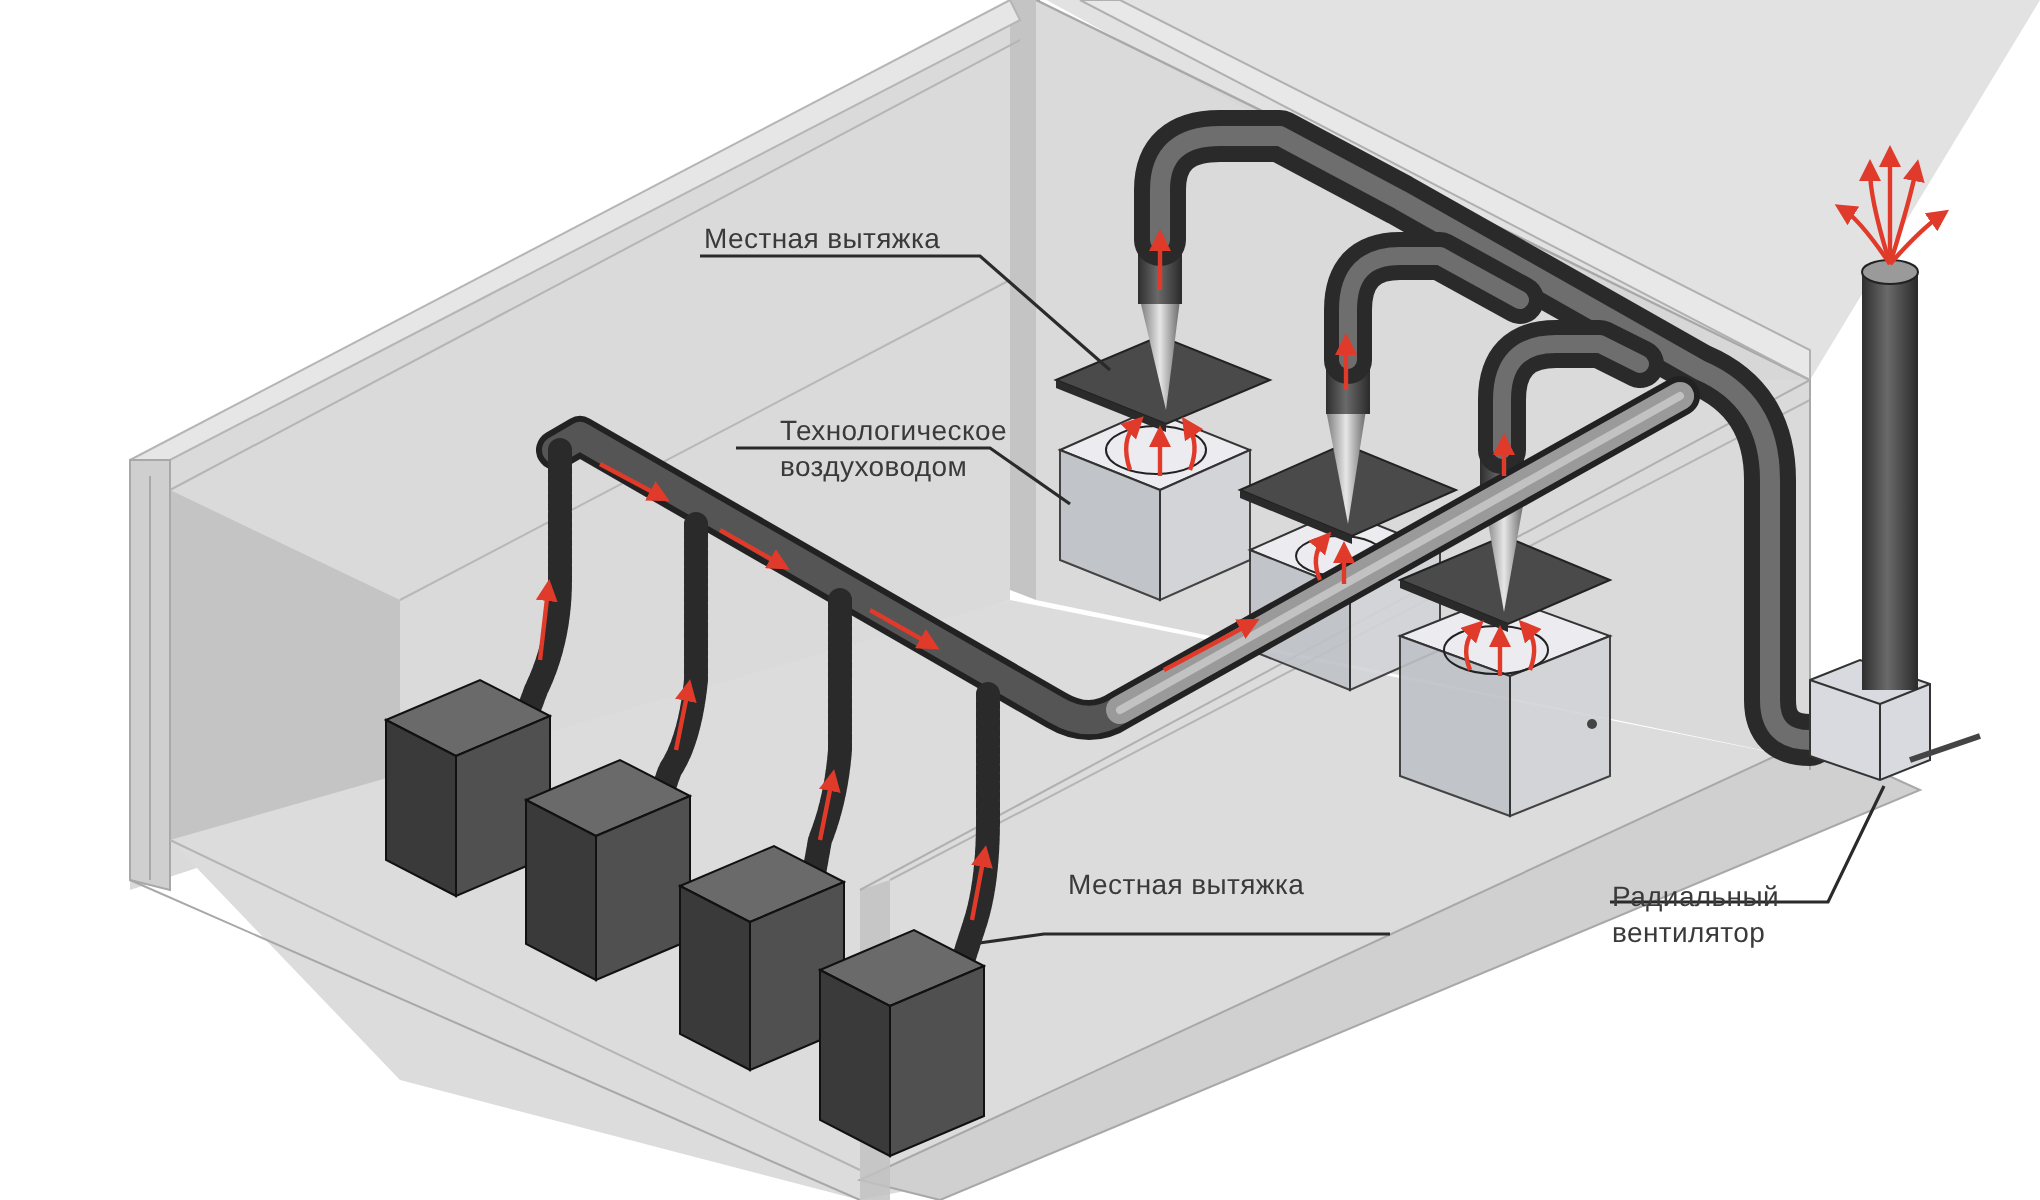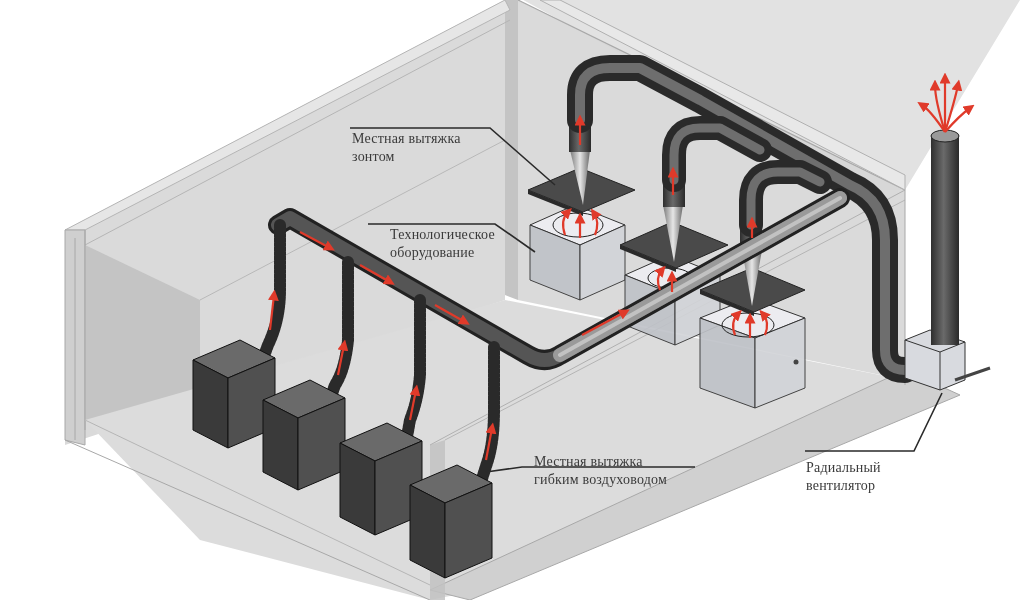--- a/index.html
+++ b/index.html
@@ -1,18 +1,18 @@
 <!DOCTYPE html>
 <html><head>
 <meta charset="utf-8">
 <style>
   html, body { margin:0; padding:0; background:#ffffff; }
   body { width:1020px; height:600px; overflow:hidden; position:relative; font-family:"DejaVu Serif", serif; }
   #scene { position:absolute; left:0; top:0; width:1020px; height:600px; }
-  .lbl { position:absolute; font-family:Liberation Serif, serif; font-size:14px; line-height:18px; color:#3a3a3a; white-space:nowrap; letter-spacing:0.2px;margin-top:20px; }
+  .lbl { position:absolute; font-family:Liberation Sans, sans-serif; font-size:14px; line-height:18px; color:#3a3a3a; white-space:nowrap; letter-spacing:0.2px; }
   .lbl span { display:block; }
 </style>
 </head>
 <body>
 
 <svg id="scene" viewBox="0 0 1020 600" xmlns="http://www.w3.org/2000/svg">
   <defs>
     <linearGradient id="ductGrad" x1="0" y1="0" x2="1" y2="0">
       <stop offset="0" stop-color="#2e2e2e"></stop>
       <stop offset="0.45" stop-color="#6a6a6a"></stop>
@@ -198,26 +198,24 @@
   <g fill="none" stroke="#2a2a2a" stroke-width="1.6">
     <polyline points="350,128 490,128 555,185"></polyline>
     <polyline points="368,224 495,224 535,252"></polyline>
     <polyline points="486,472 522,467 695,467"></polyline>
     <polyline points="805,451 914,451 942,393"></polyline>
   </g>
 </svg>
 
 <div class="lbl" style="left:352px; top:110px;">
   <span>Местная вытяжка</span>
-  <span>зонтом</span>
 </div>
 <div class="lbl" style="left:390px; top:206px;">
   <span>Технологическое</span>
-  <span>оборудование</span>
+  <span>воздуховодом</span>
 </div>
 <div class="lbl" style="left:534px; top:433px;">
   <span>Местная вытяжка</span>
-  <span>гибким воздуховодом</span>
 </div>
 <div class="lbl" style="left:806px; top:439px;">
   <span>Радиальный</span>
   <span>вентилятор</span>
 </div>
 
 </body></html>

